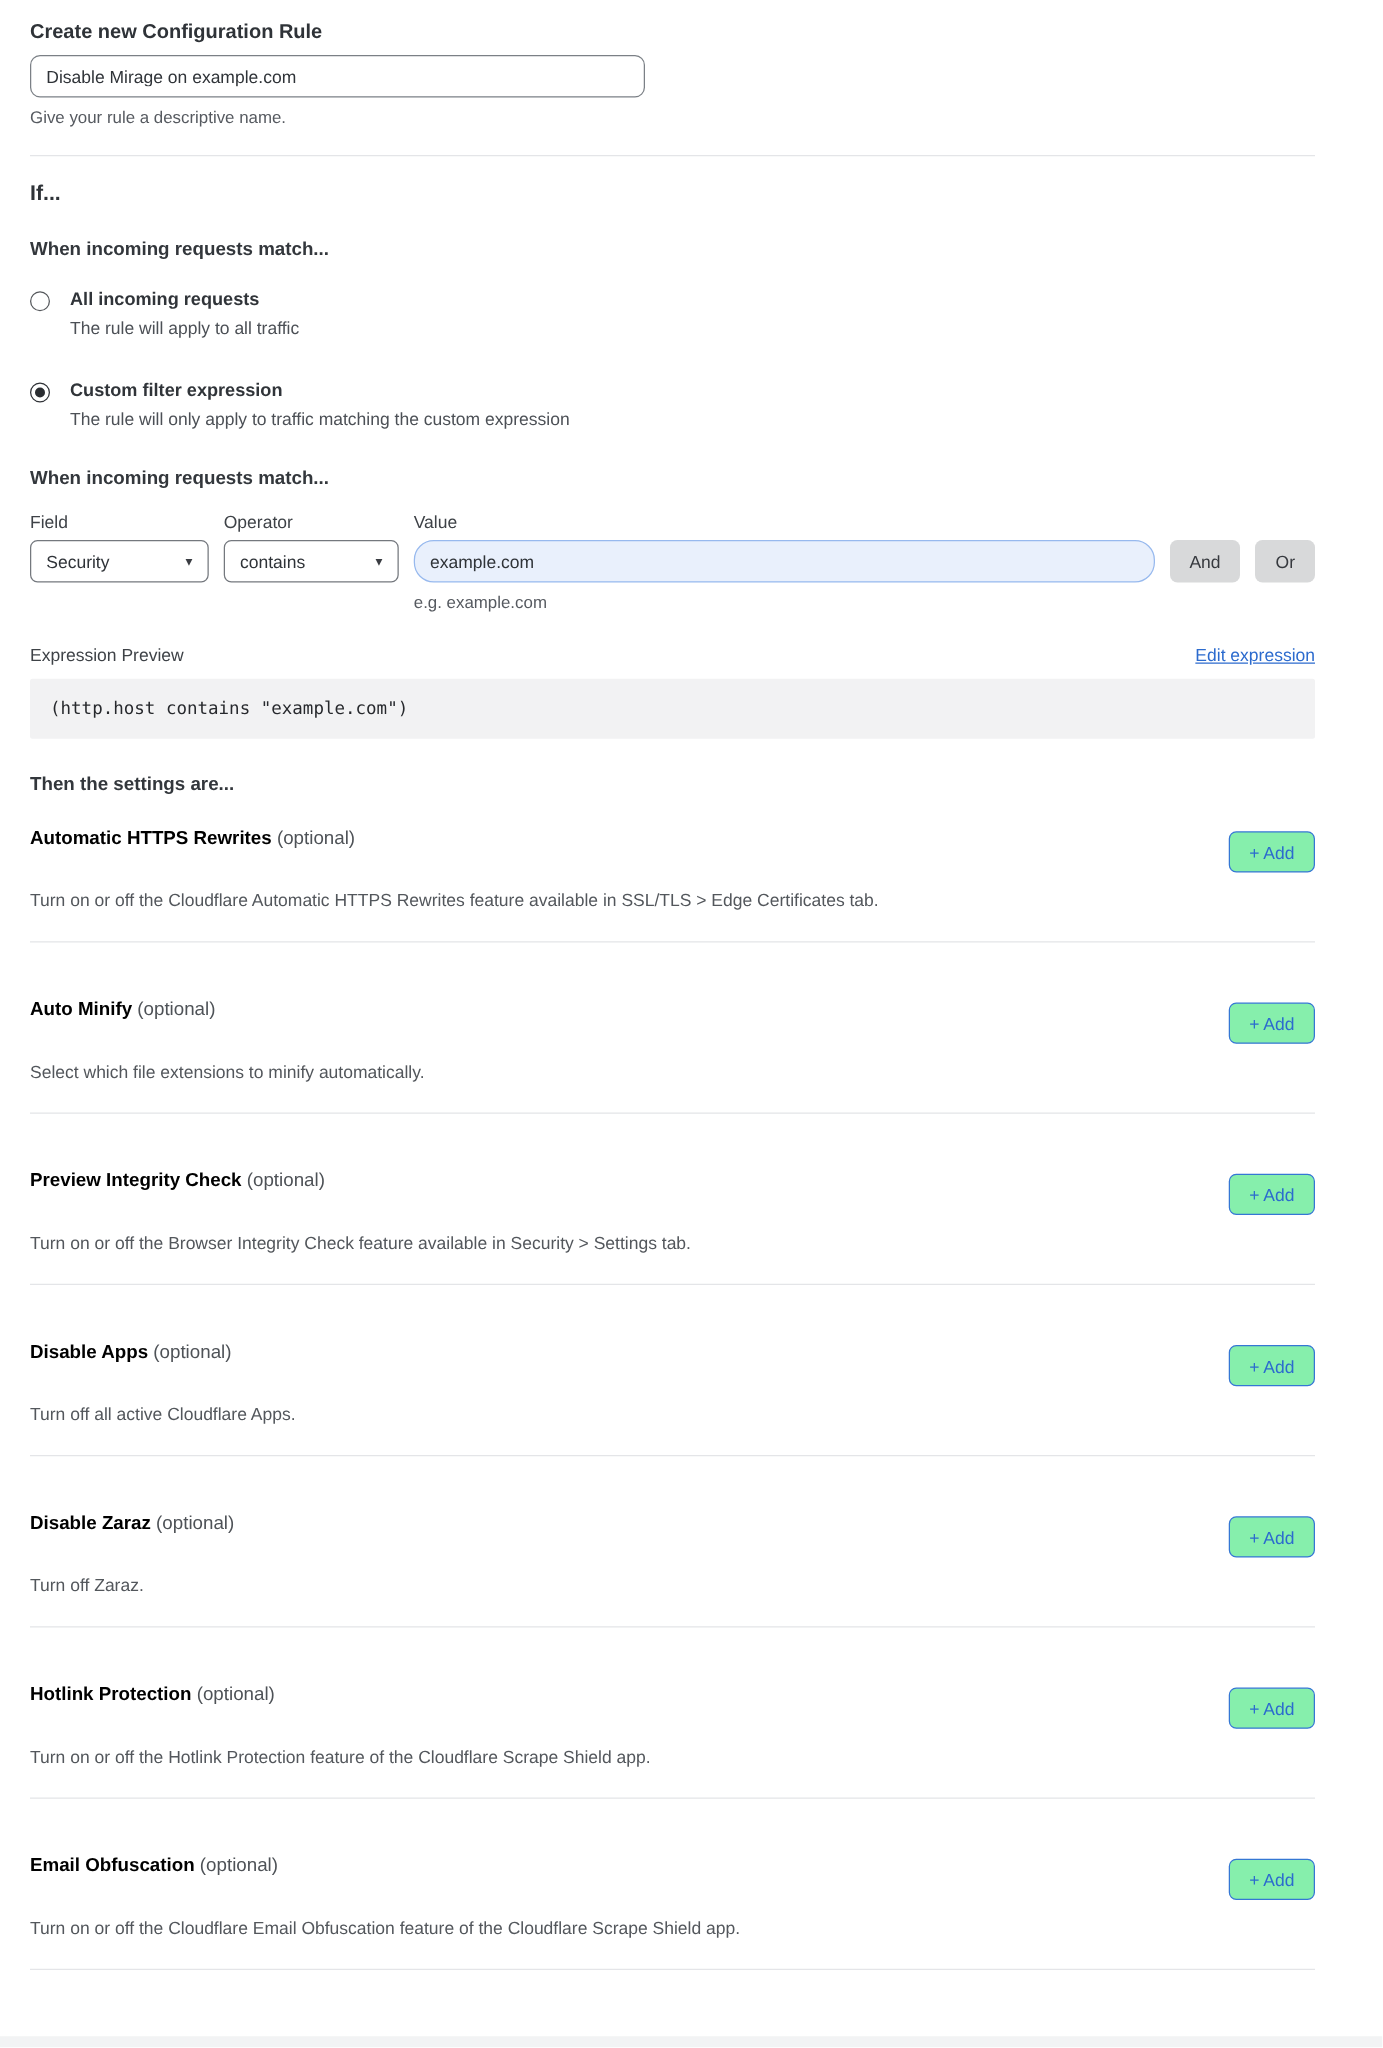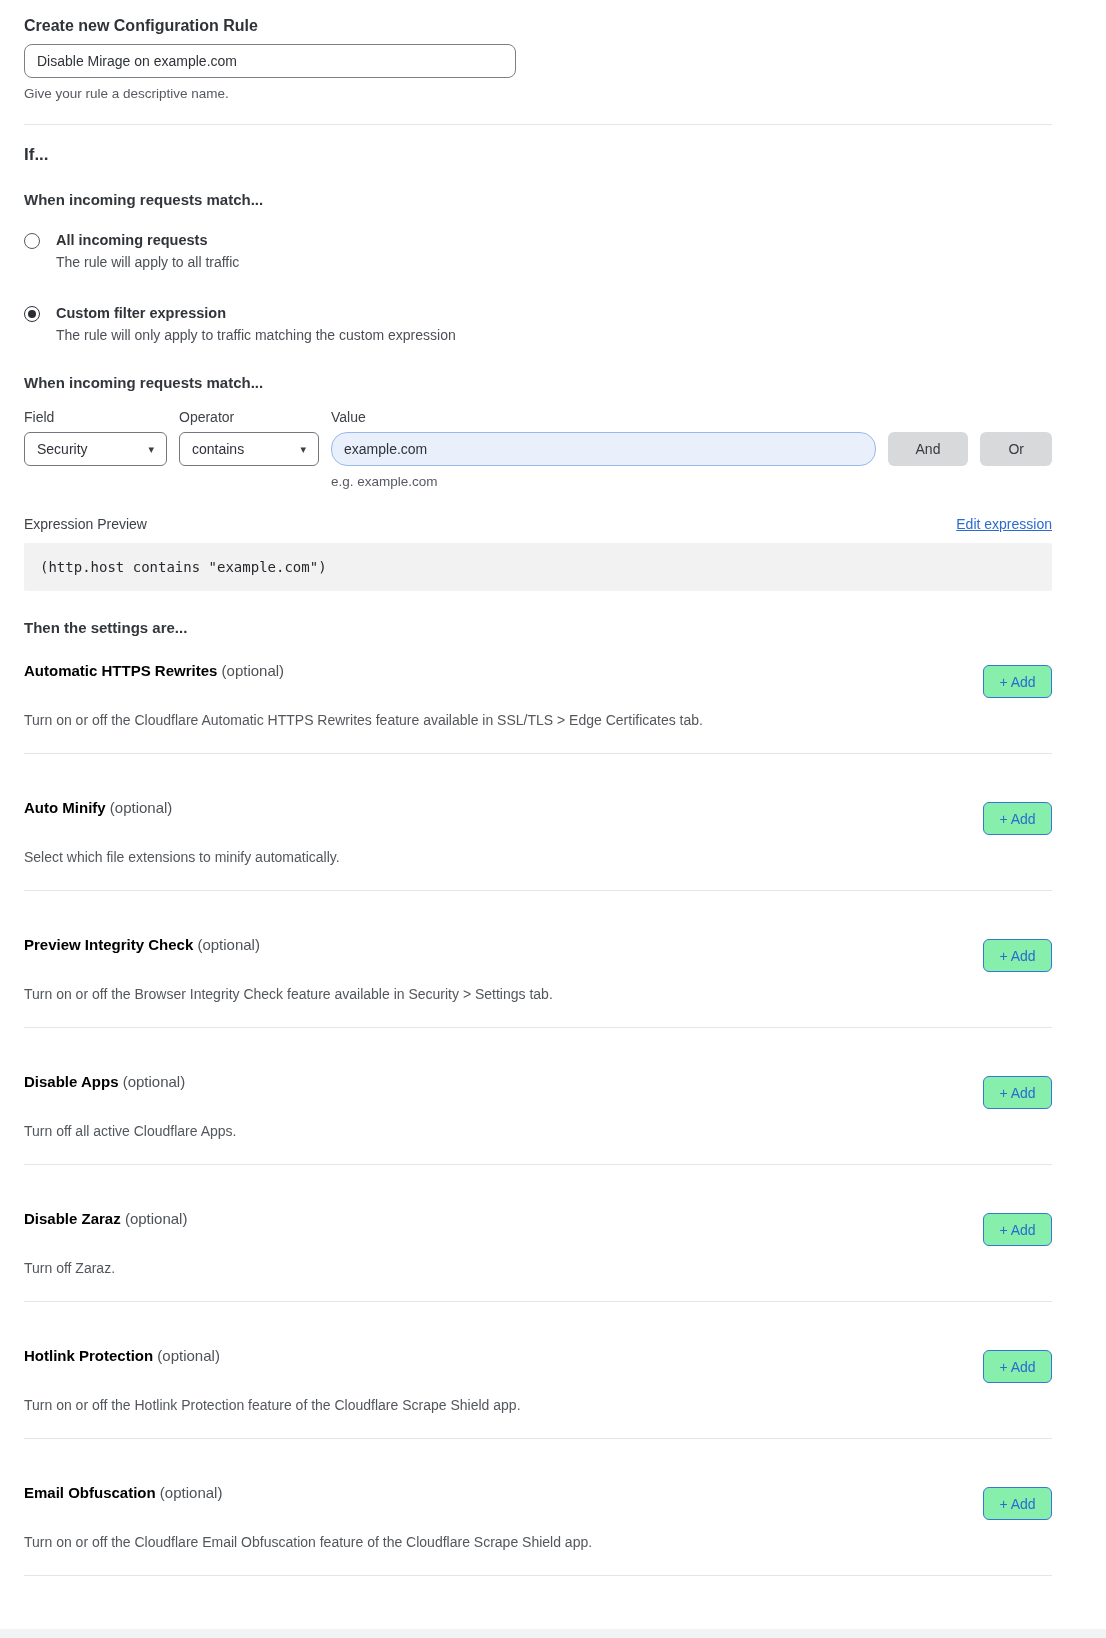--- a/index.html
+++ b/index.html
@@ -53,21 +53,21 @@
   }
   .select-box .caret { font-size: 11px; color: #3a3d42; margin-left: 18px; }
   .field-select { width: 143px; }
   .operator-select { width: 140px; }
   .value-input {
     height: 34px; width: 100%; border: 1px solid #97b9ee; border-radius: 16px;
     background: #e9f0fc; padding: 0 12px; font-family: "Liberation Sans", sans-serif;
     font-size: 14px; color: #2f3338; outline: none;
   }
   .andor-btn {
-    height: 34px; padding: 0 28px; border: 0; border-radius: 6px; background: #d8d9da;
+    height: 34px; padding: 0 16px; border: 0; border-radius: 6px; background: #d8d9da;
     font-family: "Liberation Sans", sans-serif; font-size: 14px; color: #36393e; cursor: pointer;
   }
   .value-helper { font-size: 13.5px; color: #565a60; margin-top: 8px; margin-left: 307px; }
 
   .preview-row { display: flex; justify-content: space-between; align-items: baseline; margin-top: 27px; }
   .preview-label { font-size: 14px; color: #3e4247; }
   .edit-link { font-size: 14px; color: #2c6bce; text-decoration: underline; cursor: pointer; }
   .code-box {
     margin-top: 11px; background: #f2f2f3; border-radius: 2px; height: 48px;
     display: flex; align-items: center; padding: 0 16px;

